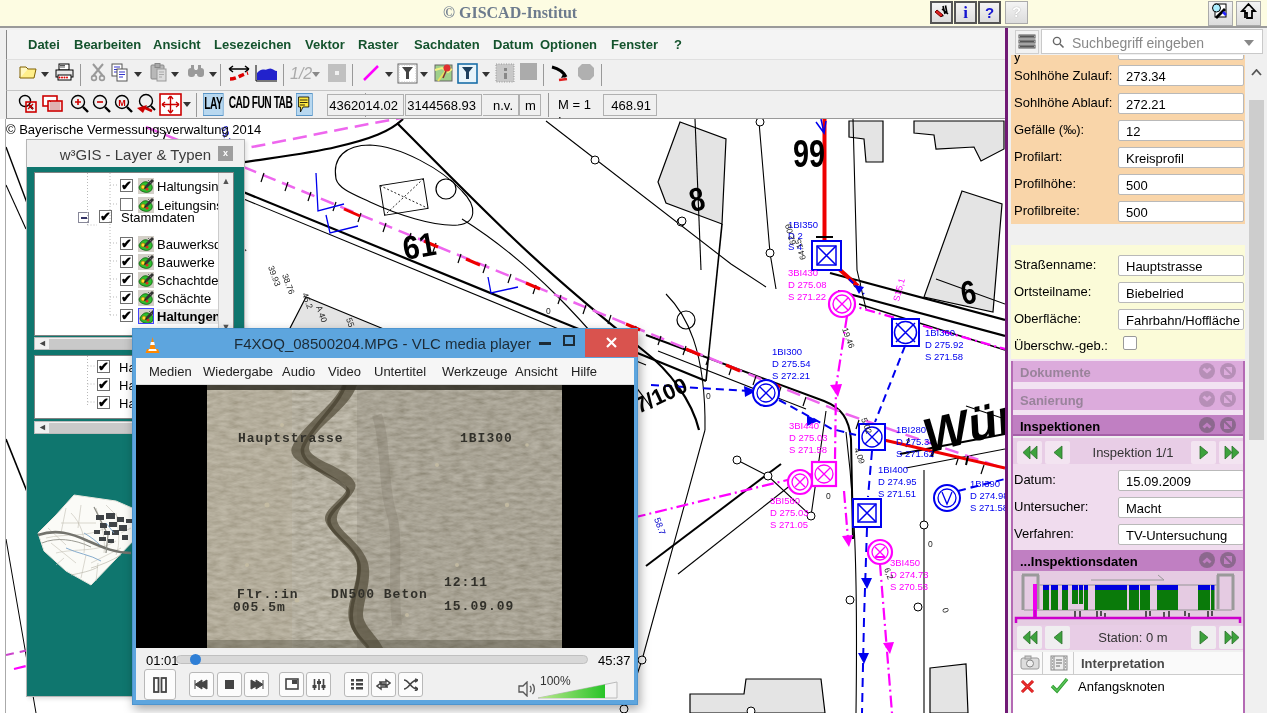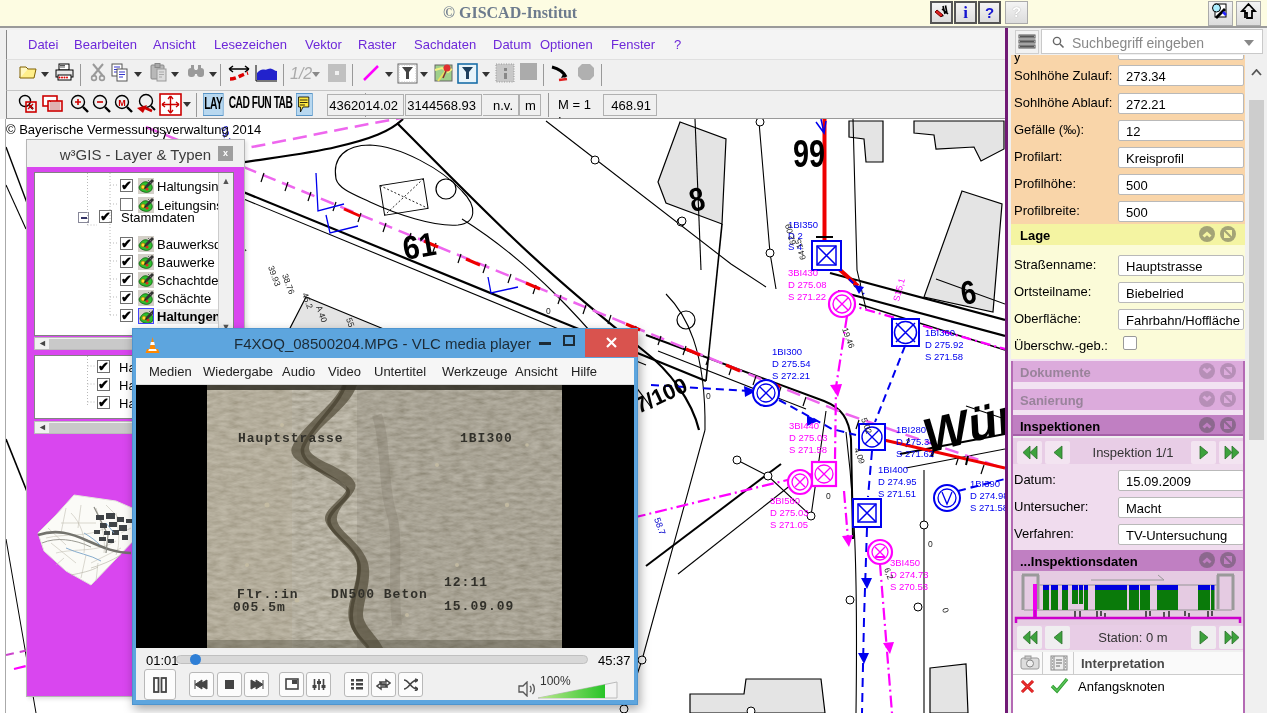--- a/index.html
+++ b/index.html
@@ -1,32 +1,32 @@
 <!DOCTYPE html>
 <html><head><meta charset="utf-8">
 <style>
 html,body{margin:0;padding:0;width:1267px;height:713px;overflow:hidden;font-family:"Liberation Sans",sans-serif;background:#f0f0f0;}
 *{box-sizing:border-box;}
 #topbar{position:absolute;left:0;top:0;width:1267px;height:28px;background:#fdfce2;border-bottom:2px solid #9a9a9a;}
 #topbar .title{position:absolute;left:443px;top:4px;font-family:"Liberation Serif",serif;font-weight:bold;font-size:16px;color:#6d7b8d;}
 .tbtn{position:absolute;top:1px;width:23px;height:23px;background:linear-gradient(#f4f4f4,#dcdcdc);border:2px solid #555;text-align:center;line-height:19px;font-weight:bold;font-size:14px;}
 .tbtn.lite{border:1px solid #aaa;}
 #menubar{position:absolute;left:6px;top:30px;width:999px;height:29px;background:#f4f4f4;border-left:1px solid #888;}
-#menubar span{position:absolute;top:7px;font-size:13px;color:#6d28d9;}
+#menubar span{position:absolute;top:7px;font-size:13px;color:#14532d;font-weight:bold;}
 #tb1{position:absolute;left:6px;top:59px;width:999px;height:31px;background:#f0f0f0;border-left:1px solid #888;border-top:1px solid #e0e0e0;}
 #tb2{position:absolute;left:6px;top:90px;width:999px;height:29px;background:#f0f0f0;border-left:1px solid #888;border-bottom:1px solid #999;border-top:1px solid #c4c4c4;}
 .sep{position:absolute;top:4px;width:1px;height:22px;background:#999;}
 .ico{position:absolute;top:3px;}
 .drop{position:absolute;top:12px;width:0;height:0;border-left:4px solid transparent;border-right:4px solid transparent;border-top:5px solid #333;}
 .modebtn{position:absolute;top:2px;height:23px;font-size:16px;color:#000;letter-spacing:-0.8px;padding:1px 1px;font-weight:bold;transform:scaleX(.64);transform-origin:0 0;}
 .modebtn.on{background:#b8d8f0;border:1px solid #5a96c8;}
 .coordbox{position:absolute;top:3px;height:22px;background:#f0f0f0;border:1px solid #b0b0b0;font-size:13px;color:#000;text-align:right;padding:3px 5px 0 0;}
 #map{position:absolute;left:6px;top:119px;width:999px;height:594px;background:#fff;overflow:hidden;}
 #copyr{position:absolute;left:0px;top:3px;font-size:13px;color:#000;}
-#layerpanel{position:absolute;left:26px;top:139px;width:219px;height:558px;background:#d946ef;border:1px solid #b5b5b5;box-shadow:2px 2px 4px rgba(0,0,0,.12);}
+#layerpanel{position:absolute;left:26px;top:139px;width:219px;height:558px;background:#0f766e;border:1px solid #b5b5b5;box-shadow:2px 2px 4px rgba(0,0,0,.12);}
 #vlc{position:absolute;left:132px;top:328px;width:506px;height:377px;background:#5da5de;border:1px solid #4e95cf;box-shadow:2px 4px 10px rgba(0,0,0,.35);}
 #rightpanel{position:absolute;left:1005px;top:28px;width:262px;height:685px;background:#f0f0f0;border-left:3px solid #701a75;}
 .sect{position:absolute;left:3px;width:234px;}
 .hdr{font-weight:bold;font-size:13px;padding:4px 0 0 9px;height:21px;}
 .cbtn{position:absolute;top:2px;}
 .fld{position:absolute;left:110px;width:126px;height:21px;background:#fff;border:1px solid #b9b9b9;border-radius:2px;font-size:13px;padding:3px 0 0 7px;}
 .lbl{position:absolute;left:6px;font-size:13px;color:#000;}
 .nbtn{position:absolute;width:25px;height:23px;background:#f3e4f1;border-radius:2px;text-align:center;padding-top:4px;}
 .nbtn.g{background:#f0eef0;}
 .trow{position:absolute;left:0;width:100%;height:18px;}
@@ -653,31 +653,20 @@
   <div class="fld" style="top:37.5px;">272.21</div>
       <div class="lbl" style="top:40px;">Sohlhöhe Ablauf:</div>
   <div class="fld" style="top:64.5px;">12</div>
       <div class="lbl" style="top:67px;">Gefälle (‰):</div>
   <div class="fld" style="top:91.5px;">Kreisprofil</div>
       <div class="lbl" style="top:94px;">Profilart:</div>
   <div class="fld" style="top:118.5px;">500</div>
       <div class="lbl" style="top:121px;">Profilhöhe:</div>
   <div class="fld" style="top:145.5px;">500</div>
       <div class="lbl" style="top:148px;">Profilbreite:</div>
-  <div class="sect hdr" style="top:169px;background:#f4f4a2;color:#000;">Lage
-    <svg class="cbtn" style="left:188px;" width="16" height="16" viewBox="0 0 16 16">
-          <circle cx="8" cy="8" r="8" fill="#a3a376"></circle>
-          <path d="M3.5 9.5 L8 5.5 L12.5 9.5 L10.5 11.5 L8 9.2 L5.5 11.5 Z" fill="#f4f4a2"></path>
-        </svg>
-    <svg class="cbtn" style="left:209px;" width="16" height="16" viewBox="0 0 16 16">
-          <circle cx="8" cy="8" r="8" fill="#a3a376"></circle>
-          <rect x="4" y="4" width="8" height="8" fill="#f4f4a2"></rect>
-          <path d="M4 4 L12 12" stroke="#a3a376" stroke-width="2.2"></path>
-        </svg>
-  </div>
   <div class="sect" style="top:190px;height:114px;background:#fbfbd8;"></div>
   <div class="fld" style="top:199.5px;">Hauptstrasse</div>
       <div class="lbl" style="top:202px;">Straßenname:</div>
   <div class="fld" style="top:226.5px;">Biebelried</div>
       <div class="lbl" style="top:229px;">Ortsteilname:</div>
   <div class="fld" style="top:254px;padding-right:0;white-space:nowrap;overflow:hidden;">Fahrbahn/Hoffläche fl</div>
       <div class="lbl" style="top:256px;">Oberfläche:</div>
   <div class="lbl" style="top:283px;">Überschw.-geb.:</div>
   <div style="position:absolute;left:115px;top:281px;width:14px;height:14px;background:#fff;border:1px solid #999;border-radius:2px;"></div>
   <div class="sect" style="top:304px;height:2px;background:#f2e2f2;"></div>

